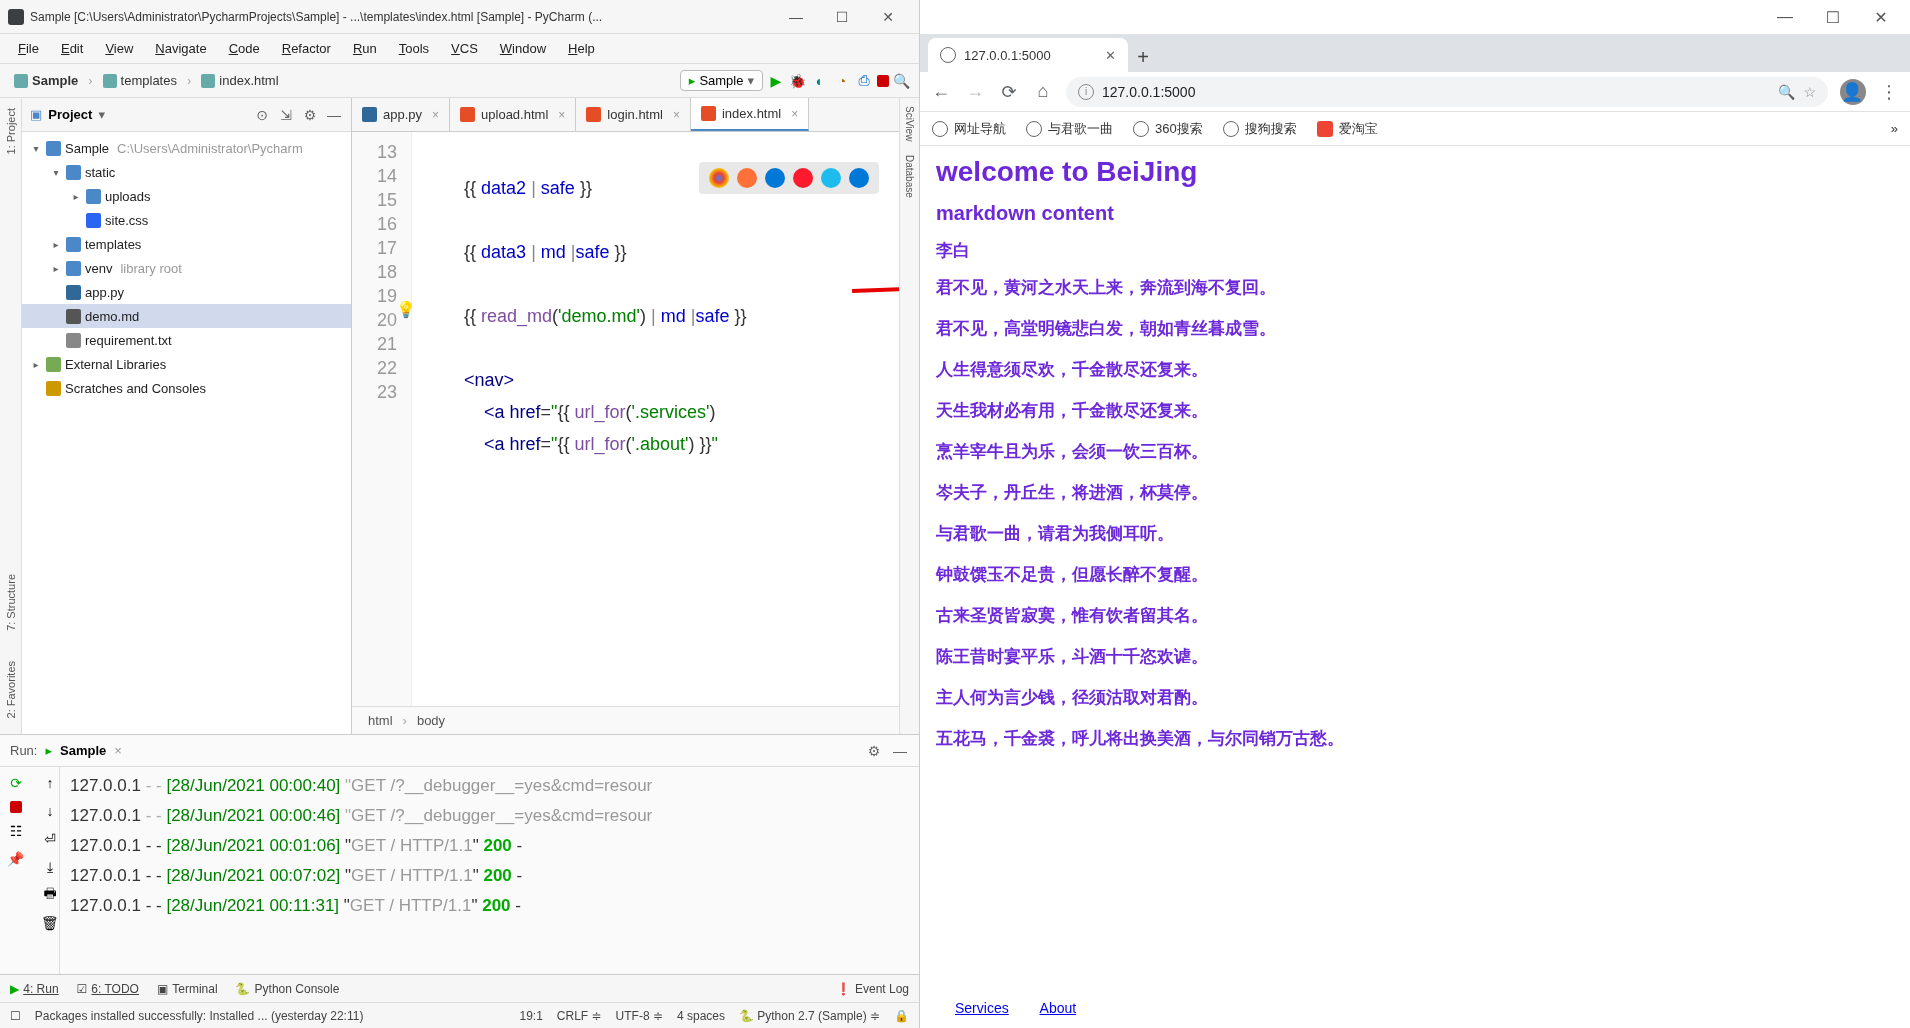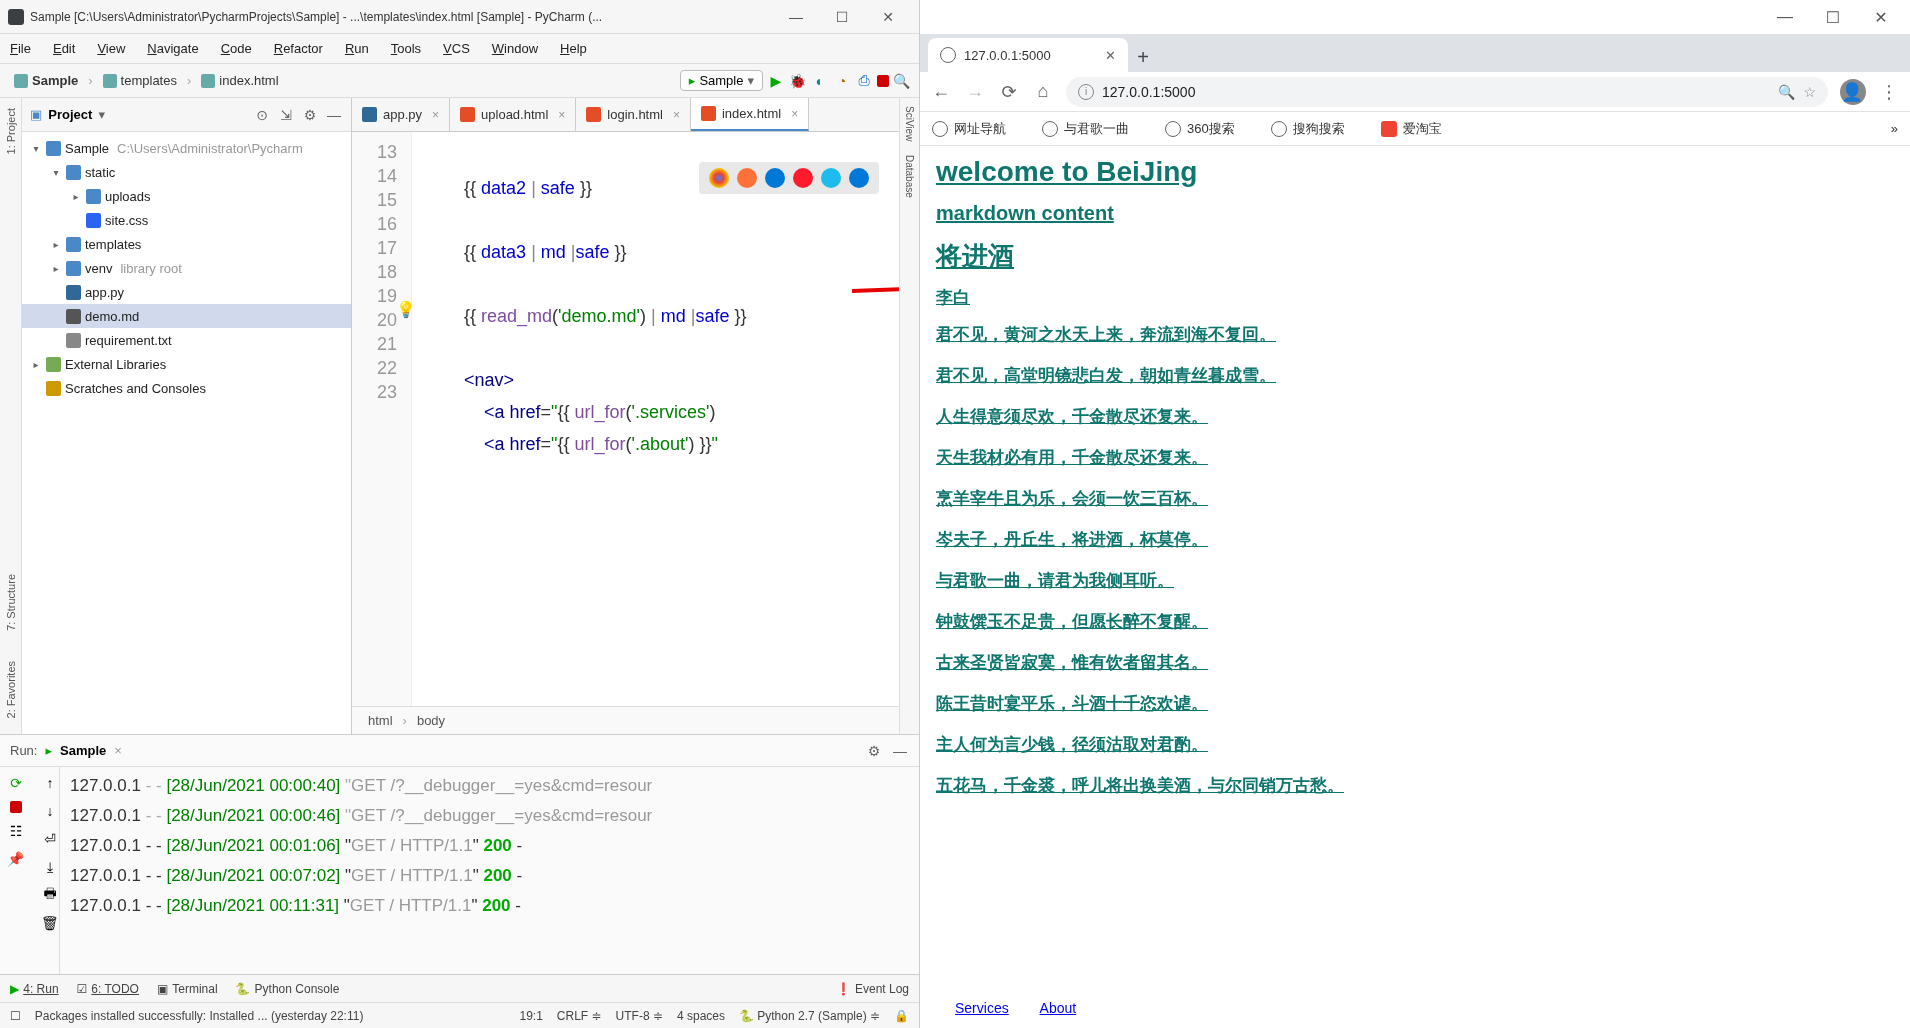--- a/index.html
+++ b/index.html
@@ -8,21 +8,21 @@
 
 .pycharm { width: 920px; height: 100%; display: flex; flex-direction: column; border-right: 1px solid #ccc; position: relative; }
 .pycharm-bg { position: absolute; inset: 0; background: linear-gradient(135deg,#ffe8a8 0%,#ffd080 45%,#ff9a3c 100%); opacity: .45; z-index: 0; }
 .pycharm > * { position: relative; z-index: 1; }
 
 .titlebar { height: 34px; display: flex; align-items: center; padding: 0 8px; background: rgba(245,245,245,.95); border-bottom: 1px solid #ddd; font-size: 12px; color: #333; }
 .titlebar .icon-slot { width: 16px; height: 16px; margin-right: 6px; background: #3c3f41; border-radius: 3px; }
 .titlebar .spacer { flex: 1; }
 .winbtn { width: 46px; height: 24px; display: flex; align-items: center; justify-content: center; color: #555; font-size: 14px; }
 
-.menubar { height: 30px; display: flex; align-items: center; padding: 0 0; gap: 2px; background: rgba(245,245,245,.95); border-bottom: 1px solid #ddd; font-size: 13px; }
+.menubar { height: 30px; display: flex; align-items: center; padding: 0 8px; gap: 2px; background: rgba(245,245,245,.95); border-bottom: 1px solid #ddd; font-size: 13px; }
 .menubar .item { padding: 4px 10px; color: #222; border-radius: 3px; }
 .menubar .item u { text-decoration: underline; }
 
 .crumbbar { height: 34px; display: flex; align-items: center; padding: 0 8px; gap: 4px; background: rgba(245,245,245,.9); border-bottom: 1px solid #ddd; font-size: 13px; }
 .crumb { display: flex; align-items: center; gap: 4px; padding: 2px 6px; color: #333; }
 .crumb .fi { width: 14px; height: 14px; background: #6aa; border-radius: 2px; }
 .crumb.active { font-weight: 600; }
 .crumbbar .spacer { flex: 1; }
 .runcfg { display: flex; align-items: center; gap: 4px; border: 1px solid #bbb; border-radius: 4px; padding: 2px 8px; background: rgba(255,255,255,.8); }
 .tool-icn { width: 18px; height: 18px; display: inline-flex; align-items: center; justify-content: center; font-size: 14px; }
@@ -101,25 +101,25 @@
 .br-title .wb { width: 46px; height: 30px; display:flex; align-items:center; justify-content:center; color:#555;}
 .br-tabs { height: 38px; display: flex; align-items: flex-end; background: #dee1e6; padding-left: 8px; }
 .br-tab { height: 34px; display: flex; align-items: center; gap: 8px; padding: 0 12px; background: #fff; border-radius: 8px 8px 0 0; font-size: 13px; color: #333; min-width: 200px; }
 .br-tab .glb { width:16px; height:16px; border:1.5px solid #666; border-radius:50%; position:relative;}
 .br-tab .x { margin-left: auto; color: #666; }
 .newtab { width: 30px; height: 30px; display:flex; align-items:center; justify-content:center; color:#444; font-size:20px;}
 .br-addr { height: 40px; display: flex; align-items: center; padding: 0 10px; gap: 12px; background: #fff; border-bottom: 1px solid #e2e2e2; }
 .nav-icn { width:22px; height:22px; display:flex; align-items:center; justify-content:center; color:#5f6368; font-size:18px;}
 .omני { flex: 1; height: 30px; border-radius: 15px; background: #f1f3f4; display: flex; align-items: center; padding: 0 12px; gap: 8px; font-size: 14px; color: #202124; }
 .info-icn { width:16px; height:16px; border:1.5px solid #888; border-radius:50%; display:flex; align-items:center; justify-content:center; font-size:10px; color:#888;}
-.br-bm { height: 34px; display: flex; align-items: center; padding: 0 12px; gap: 36px; border-bottom: 1px solid #e2e2e2; font-size: 13px; color: #333; }
+.br-bm { height: 34px; display: flex; align-items: center; padding: 0 12px; gap: 20px; border-bottom: 1px solid #e2e2e2; font-size: 13px; color: #333; }
 .bm { display:flex; align-items:center; gap:6px;}
 .bm-icn { width:16px; height:16px; border:1.5px solid #666; border-radius:50%;}
 .bm-icn.sq { border-radius:3px; background:#e43; border:none;}
-.br-content { flex: 1; padding: 10px 16px; color: #0f766e; overflow: auto; text-decoration: underline; }
+.br-content { flex: 1; padding: 10px 16px; color: #6d28d9; overflow: auto; }
 .br-content h2 { font-size: 28px; font-weight: 700; margin-bottom: 14px; }
 .br-content .sub { font-size: 20px; font-weight: 700; margin-bottom: 14px; }
 .br-content h3 { font-size: 26px; font-weight: 700; margin-bottom: 12px; }
 .br-content .auth { font-size: 17px; font-weight: 600; margin-bottom: 14px; }
 .br-content p { font-size: 17px; font-weight: 700; margin-bottom: 18px; }
 .br-links { padding: 4px 16px 12px; font-size: 14px; }
 .br-links a { color: #00e; text-decoration: underline; margin-right: 8px; margin-left: 19px; }
 </style>
 </head>
 <body>
@@ -437,21 +437,20 @@
       </div>
       <div class="bm">
         <span class="bm-icn sq"></span>
         <span>爱淘宝</span>
       </div>
       <span style="margin-left: auto;">»</span>
     </div>
   <div class="br-content">
     <h2>welcome to BeiJing</h2>
     <div class="sub">markdown content</div>
-    <h3>将进酒</h3>
     <div class="auth">李白</div>
     <div id="poem">
         <p>君不见，黄河之水天上来，奔流到海不复回。</p>
         <p>君不见，高堂明镜悲白发，朝如青丝暮成雪。</p>
         <p>人生得意须尽欢，千金散尽还复来。</p>
         <p>天生我材必有用，千金散尽还复来。</p>
         <p>烹羊宰牛且为乐，会须一饮三百杯。</p>
         <p>岑夫子，丹丘生，将进酒，杯莫停。</p>
         <p>与君歌一曲，请君为我侧耳听。</p>
         <p>钟鼓馔玉不足贵，但愿长醉不复醒。</p>

